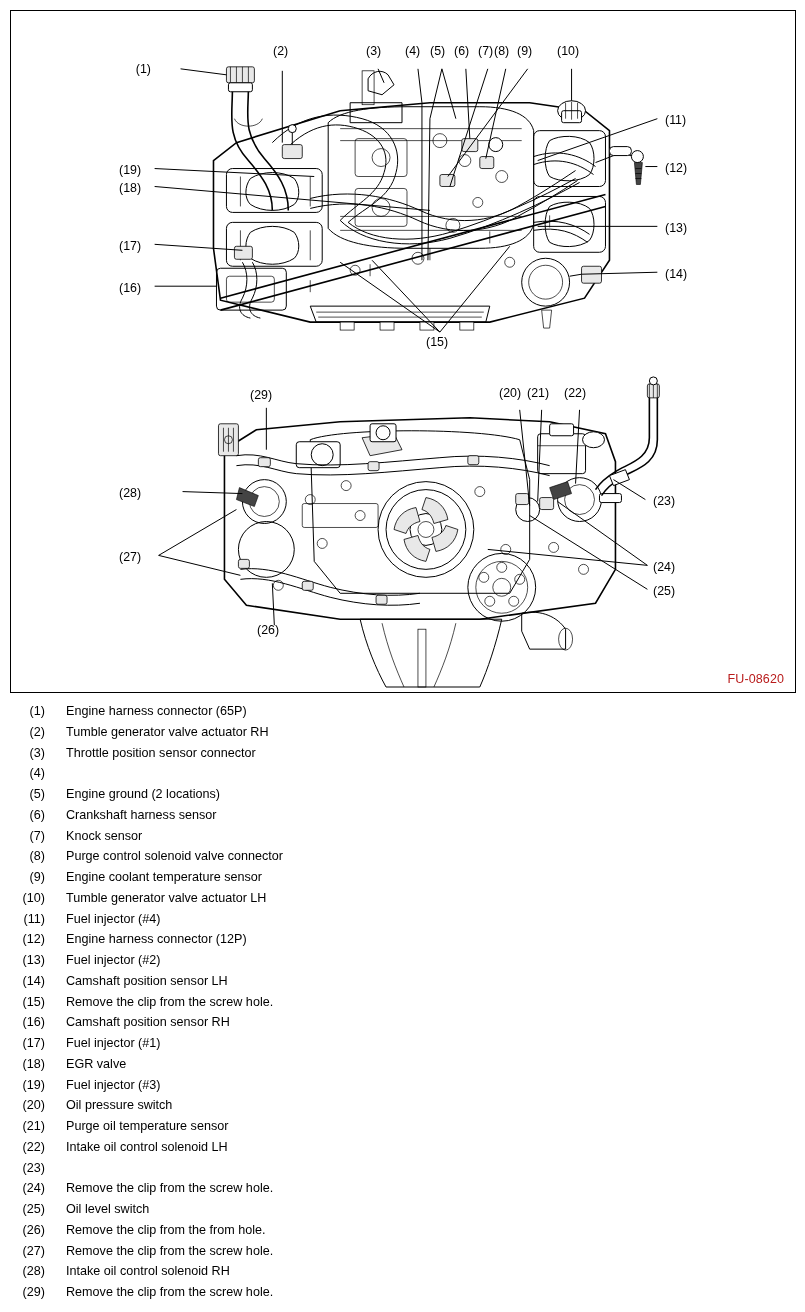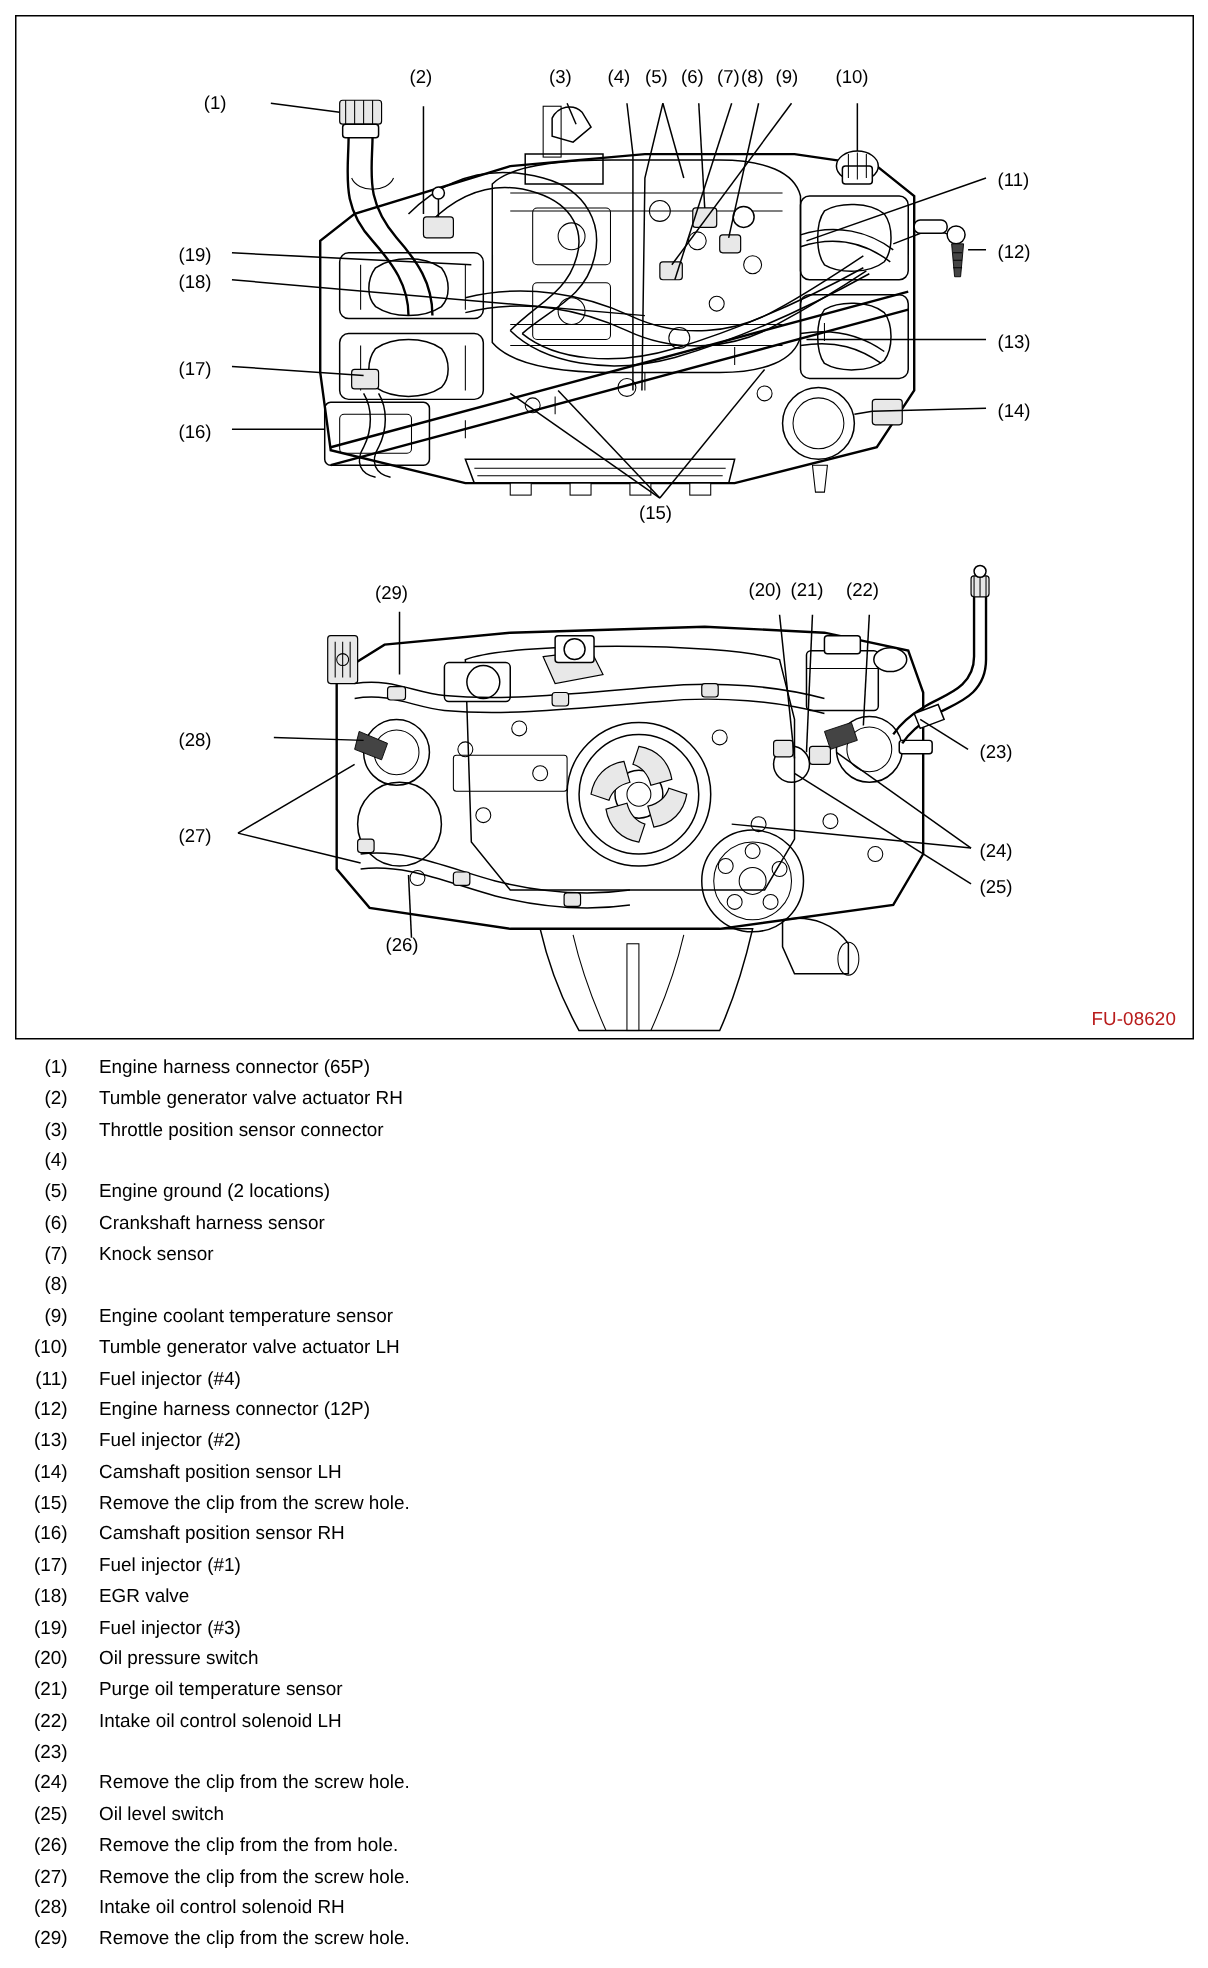--- a/index.html
+++ b/index.html
@@ -397,20 +397,21 @@
   <div class="legend-row">
     <span class="legend-num">(6)</span>
     <span class="legend-text">Crankshaft harness sensor</span>
   </div>
   <div class="legend-row">
     <span class="legend-num">(7)</span>
     <span class="legend-text">Knock sensor</span>
   </div>
   <div class="legend-row">
     <span class="legend-num">(8)</span>
+    <span class="legend-text">Purge control solenoid valve connector</span>
   </div>
   <div class="legend-row">
     <span class="legend-num">(9)</span>
     <span class="legend-text">Engine coolant temperature sensor</span>
   </div>
   <div class="legend-row">
     <span class="legend-num">(10)</span>
     <span class="legend-text">Tumble generator valve actuator LH</span>
   </div>
   <div class="legend-row">

